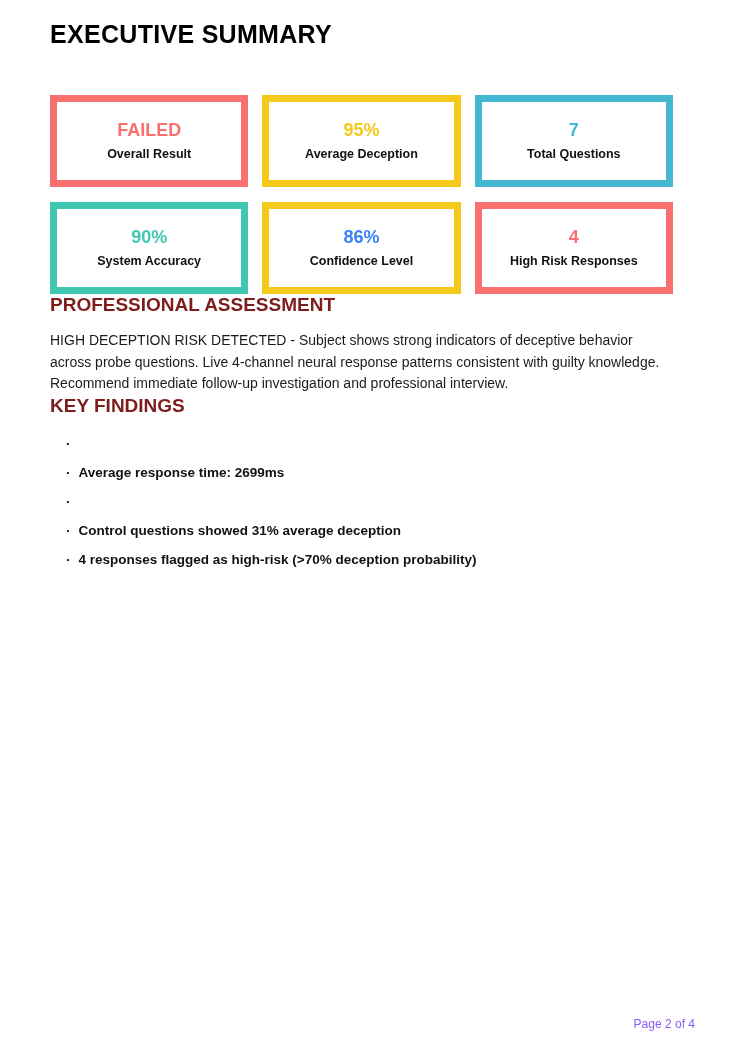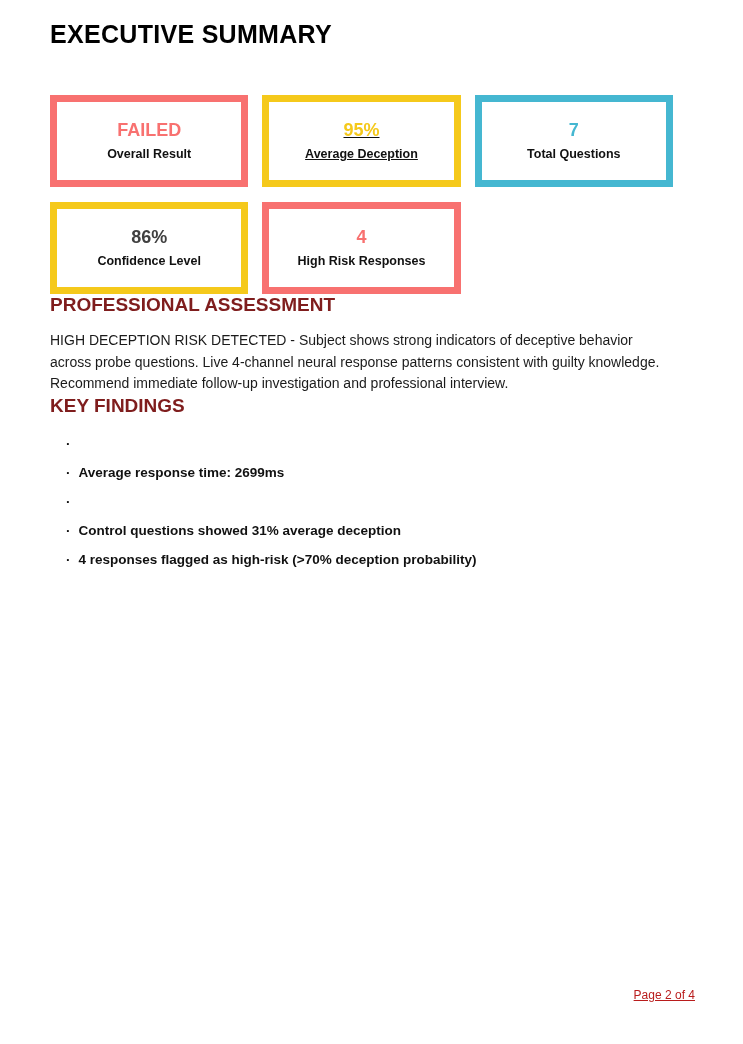--- a/index.html
+++ b/index.html
@@ -86,52 +86,55 @@
     display: flex;
     align-items: baseline;
   }
   ul.findings-list li .bullet-dot {
     margin-right: 8px;
     font-weight: bold;
   }
   .page-footer {
     position: absolute;
     right: 48px;
-    bottom: 42px;
+    bottom: 13px;
     font-size: 12px;
-    color: #b91c1c;
-    text-decoration: underline;
+    color: #8b5cf6;
   }
 </style>
 </head>
 <body>
 
 <div class="page">
 
   <h1 class="page-title">EXECUTIVE SUMMARY</h1>
 
   <div class="cards">
   <div class="card" style="border-color: rgb(248, 113, 112);">
     <div class="value" style="color: rgb(248, 113, 112);">FAILED</div>
     <div class="label">Overall Result</div>
   </div>
 
-  <div class="card" style="border-color: rgb(245, 201, 27); text-decoration: underline;">
+  <div class="card" style="border-color: rgb(245, 201, 27);">
     <div class="value" style="color: rgb(245, 201, 27);">95%</div>
     <div class="label">Average Deception</div>
   </div>
 
   <div class="card" style="border-color: rgb(69, 183, 209);">
     <div class="value" style="color: rgb(69, 183, 209);">7</div>
     <div class="label">Total Questions</div>
   </div>
 
+  <div class="card" style="border-color: rgb(63, 199, 178);">
+    <div class="value" style="color: rgb(63, 199, 178);">90%</div>
+    <div class="label">System Accuracy</div>
+  </div>
 
   <div class="card" style="border-color: rgb(245, 201, 27);">
-    <div class="value" style="color: #404040;">86%</div>
+    <div class="value" style="color: #3b82f6;">86%</div>
     <div class="label">Confidence Level</div>
   </div>
 
   <div class="card" style="border-color: rgb(248, 113, 112);">
     <div class="value" style="color: rgb(248, 113, 112);">4</div>
     <div class="label">High Risk Responses</div>
   </div>
 </div>
 
   <h2 class="section-heading assessment-heading">PROFESSIONAL ASSESSMENT</h2>

